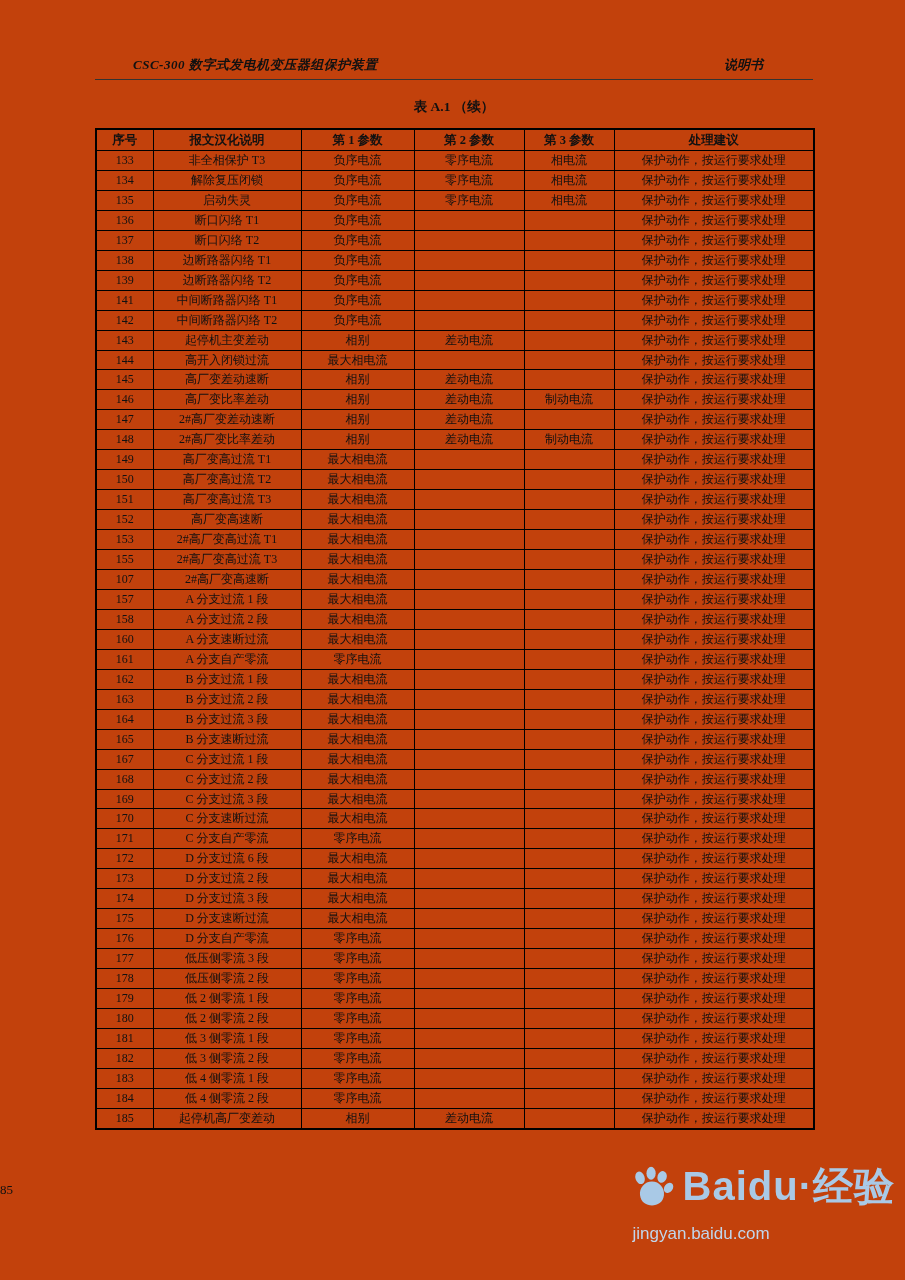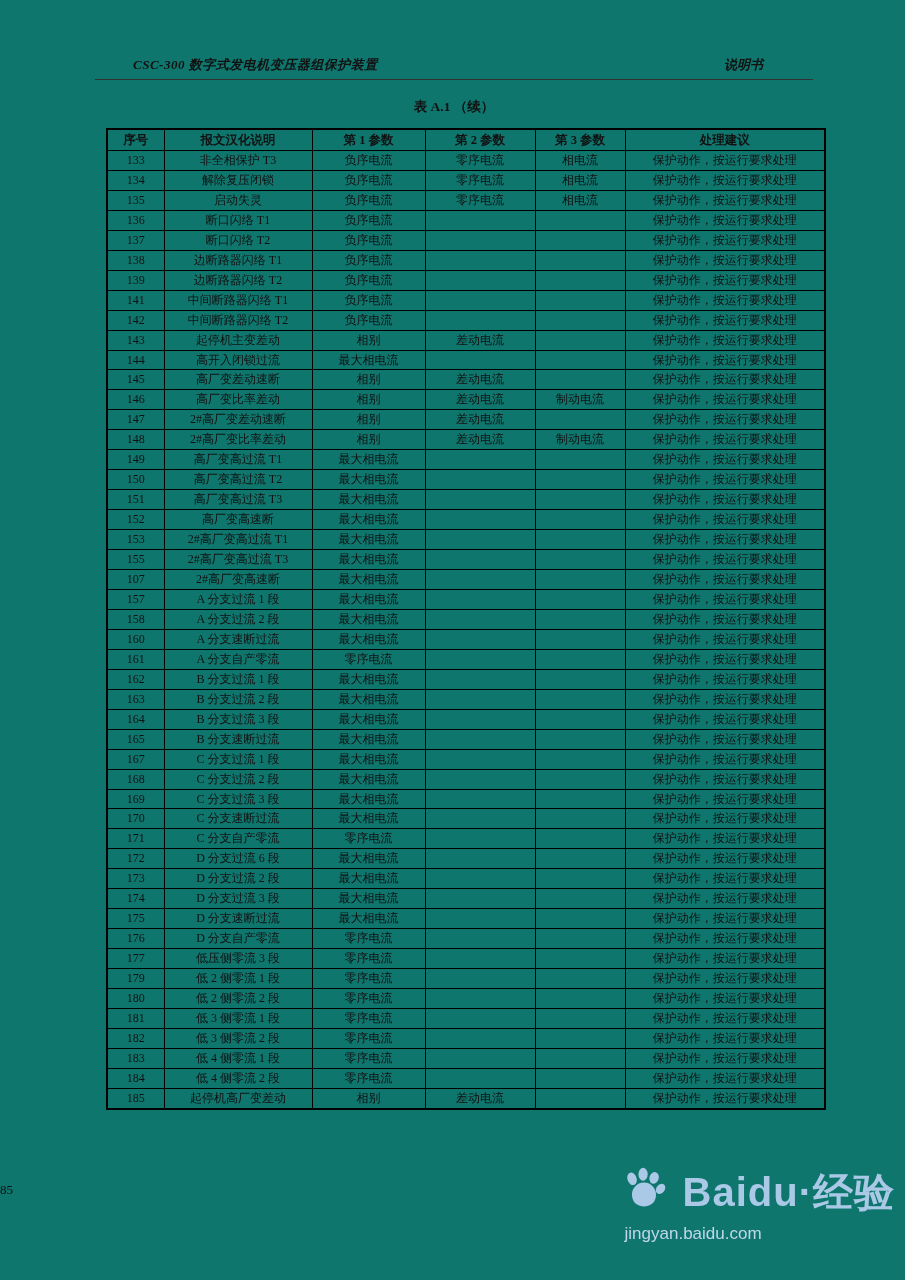--- a/index.html
+++ b/index.html
@@ -1,36 +1,36 @@
 <!DOCTYPE html>
 <html><head>
 <meta charset="utf-8">
 <style>
   html,body { margin:0; padding:0; background:#e9e9e9; }
   .page {
     width:905px; height:1280px; position:relative;
-    background:#0f766e; margin:0 auto; overflow:hidden;
+    background:#c2410c; margin:0 auto; overflow:hidden;
     font-family:"Liberation Serif","DejaVu Serif",serif;
     color:#111;
   }
   .header {
     position:absolute; top:56px; left:95px; width:718px;
     border-bottom:1.5px solid #333;
     padding-bottom:5px;
     display:flex; justify-content:space-between; align-items:flex-end;
     font-size:13px; font-style:italic; font-weight:bold;
   }
   .header .hl { padding-left:38px; letter-spacing:0.5px; }
   .header .hr { padding-right:50px; }
   .table-title {
     position:absolute; top:98px; left:95px; width:718px;
     text-align:center; font-weight:bold; font-size:13.5px;
   }
   table.main {
-    position:absolute; top:128px; left:106px; width:718px;
+    position:absolute; top:128px; left:95px; width:718px;
     border-collapse:collapse; table-layout:fixed;
     font-size:12px;
     border:2px solid #000;
   }
   table.main th, table.main td {
     border:1px solid #000;
     height:18.95px;
     line-height:18.95px;
     padding:0 2px;
     text-align:center;
@@ -43,23 +43,23 @@
   .page-number {
     position:absolute; top:1182px; left:0; width:100%;
     font-size:13px;
   }
   .watermark {
     position:absolute; right:10px; bottom:36px;
     color:#a9c9e6;
     font-family:"Liberation Sans","DejaVu Sans",sans-serif;
     user-select:none;
   }
-  .wm-top { display:flex; align-items:flex-start; gap:16px; }
+  .wm-top { display:flex; align-items:center; gap:8px; }
   .wm-brand { font-size:40px; font-weight:bold; letter-spacing:1px; color:#a9c9e6; }
-  .wm-url { font-size:17px; color:#c0d6ec; margin-top:4px; padding-left:4px; }
+  .wm-url { font-size:17px; color:#c0d6ec; margin-top:10px; padding-left:4px; }
   .paw { width:46px; height:46px; display:block; }
 </style>
 </head>
 <body>
 
 <div class="page">
 
   <div class="header">
     <span class="hl">CSC-300 数字式发电机变压器组保护装置</span>
     <span class="hr">说明书</span>
@@ -409,20 +409,28 @@
         </tr>
         <tr>
           <td>177</td>
           <td>低压侧零流 3 段</td>
           <td>零序电流</td>
           <td></td>
           <td></td>
           <td>保护动作，按运行要求处理</td>
         </tr>
         <tr>
+          <td>178</td>
+          <td>低压侧零流 2 段</td>
+          <td>零序电流</td>
+          <td></td>
+          <td></td>
+          <td>保护动作，按运行要求处理</td>
+        </tr>
+        <tr>
           <td>179</td>
           <td>低 2 侧零流 1 段</td>
           <td>零序电流</td>
           <td></td>
           <td></td>
           <td>保护动作，按运行要求处理</td>
         </tr>
         <tr>
           <td>180</td>
           <td>低 2 侧零流 2 段</td>

